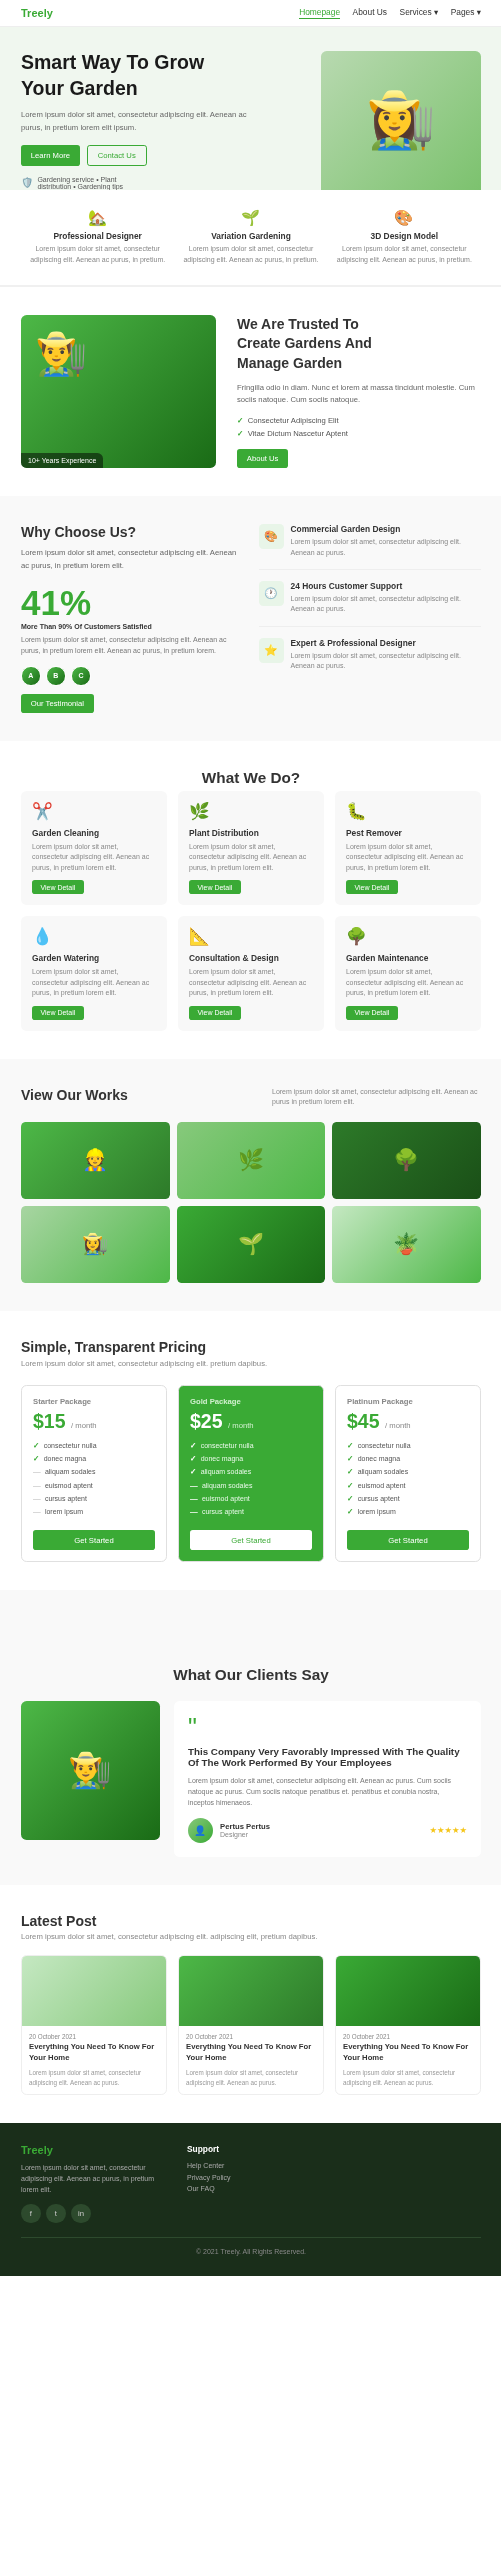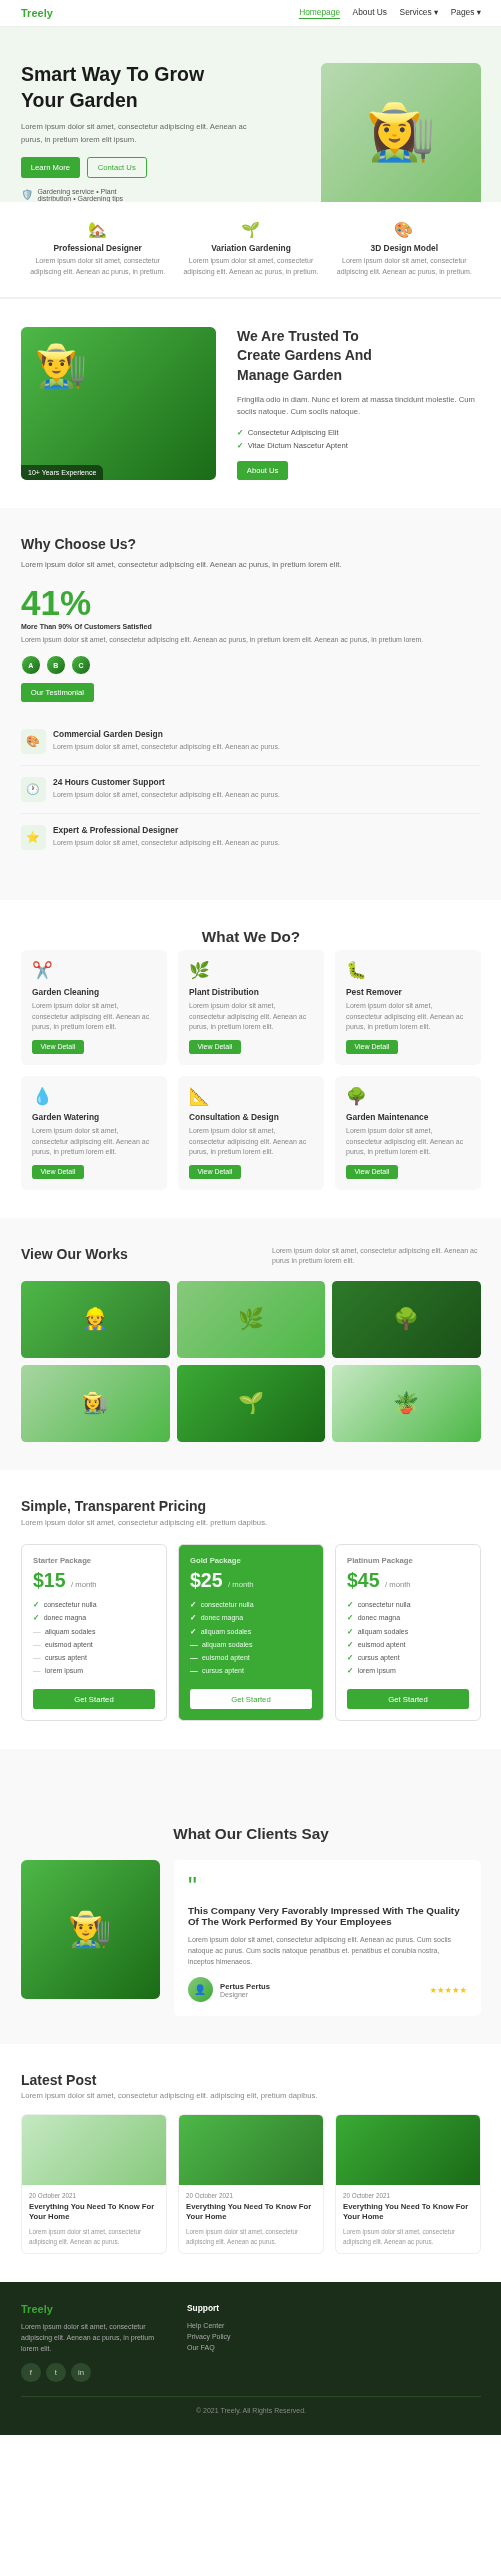--- a/index.html
+++ b/index.html
@@ -7,21 +7,21 @@
 
     
     nav { display: flex; align-items: center; justify-content: space-between; padding: 7px 21px; background: #fff; border-bottom: 0.7px solid #eee; position: sticky; top: 0; z-index: 100; }
     .nav-logo { color: #3aaa35; font-weight: 700; font-size: 11px; }
     .nav-links { display: flex; gap: 12.5px; font-size: 8.4px; }
     .nav-links a { text-decoration: none; color: #333; }
     .nav-links a.active { color: #3aaa35; border-bottom: 1.4px solid #3aaa35; padding-bottom: 1.4px; }
     .nav-links .has-arrow::after { content: ' ▾'; }
 
     
-    .hero { display: flex; background: #f0f7ef; padding: 28px 21px 0 21px; min-height: 153px; position: relative; overflow: hidden; }
+    .hero { display: flex; background: #f0f7ef; padding: 16px 21px 0 21px; min-height: 153px; position: relative; overflow: hidden; }
     .hero-left { flex: 1; padding-top: 7px; }
     .hero-left h1 { font-size: 19.5px; font-weight: 700; color: #1a1a1a; line-height: 1.3; margin-bottom: 8.4px; }
     .hero-left p { font-size: 7.7px; color: #666; margin-bottom: 11px; line-height: 1.6; }
     .hero-buttons { display: flex; gap: 7px; margin-bottom: 9.8px; }
     .btn-primary { background: #3aaa35; color: #fff; border: none; padding: 4.9px 9.8px; border-radius: 2.8px; font-size: 7.7px; cursor: pointer; }
     .btn-outline { background: transparent; color: #3aaa35; border: 1.4px solid #3aaa35; padding: 4.9px 9.8px; border-radius: 2.8px; font-size: 7.7px; cursor: pointer; }
     .hero-badge { display: flex; align-items: center; gap: 4.2px; font-size: 7px; color: #555; }
     .hero-badge-icon { color: #3aaa35; font-size: 9.8px; }
     .hero-right { flex: 1; display: flex; justify-content: flex-end; align-items: flex-end; }
     .hero-img { width: 160px; height: 139px; background: linear-gradient(135deg, #b8d9b0 0%, #7cc26e 100%); border-radius: 5.6px 5.6px 0 0; display: flex; align-items: center; justify-content: center; overflow: hidden; }
@@ -40,21 +40,21 @@
     .about-img-overlay { position: absolute; bottom: 0; left: 0; background: rgba(0,0,0,0.5); color: #fff; padding: 4.2px 7px; font-size: 7px; border-radius: 0 5.6px 0 0; }
     .about-img-person { font-size: 42px; padding: 14px; align-self: flex-start; }
     .about-content { flex: 1; }
     .about-content h2 { font-size: 14px; font-weight: 700; margin-bottom: 8.4px; line-height: 1.4; }
     .about-content p { font-size: 7.7px; color: #666; margin-bottom: 9.8px; line-height: 1.6; }
     .about-list { list-style: none; margin-bottom: 11px; }
     .about-list li { font-size: 7.7px; color: #555; margin-bottom: 4.2px; display: flex; align-items: center; gap: 4.2px; }
     .about-list li::before { content: '✓'; color: #3aaa35; font-weight: 700; }
 
     
-    .why-choose { display: flex; gap: 27px; padding: 28px 21px; background: #f9f9f9; flex-direction: column; }
+    .why-choose { display: flex; gap: 15px; padding: 28px 21px; background: #f9f9f9; }
     .why-left { flex: 1; }
     .why-left h2 { font-size: 14px; font-weight: 700; margin-bottom: 7px; }
     .why-left p { font-size: 7.7px; color: #666; margin-bottom: 11px; line-height: 1.6; }
     .big-percent { font-size: 35px; font-weight: 700; color: #3aaa35; }
     .percent-label { font-size: 7px; color: #333; font-weight: 600; margin-bottom: 5.6px; }
     .why-desc { font-size: 7px; color: #777; line-height: 1.5; margin-bottom: 9.8px; }
     .testimonial-avatars { display: flex; align-items: center; gap: 5.6px; margin-bottom: 8.4px; }
     .avatar-circle { width: 19.5px; height: 19.5px; border-radius: 50%; background: linear-gradient(135deg, #4db847, #1a6b16); display: flex; align-items: center; justify-content: center; color: #fff; font-size: 7px; font-weight: 700; border: 1.4px solid #fff; }
     .btn-testimonial { background: #3aaa35; color: #fff; border: none; padding: 4.9px 9.8px; border-radius: 2.8px; font-size: 7.7px; cursor: pointer; }
     .why-right { flex: 1; }

